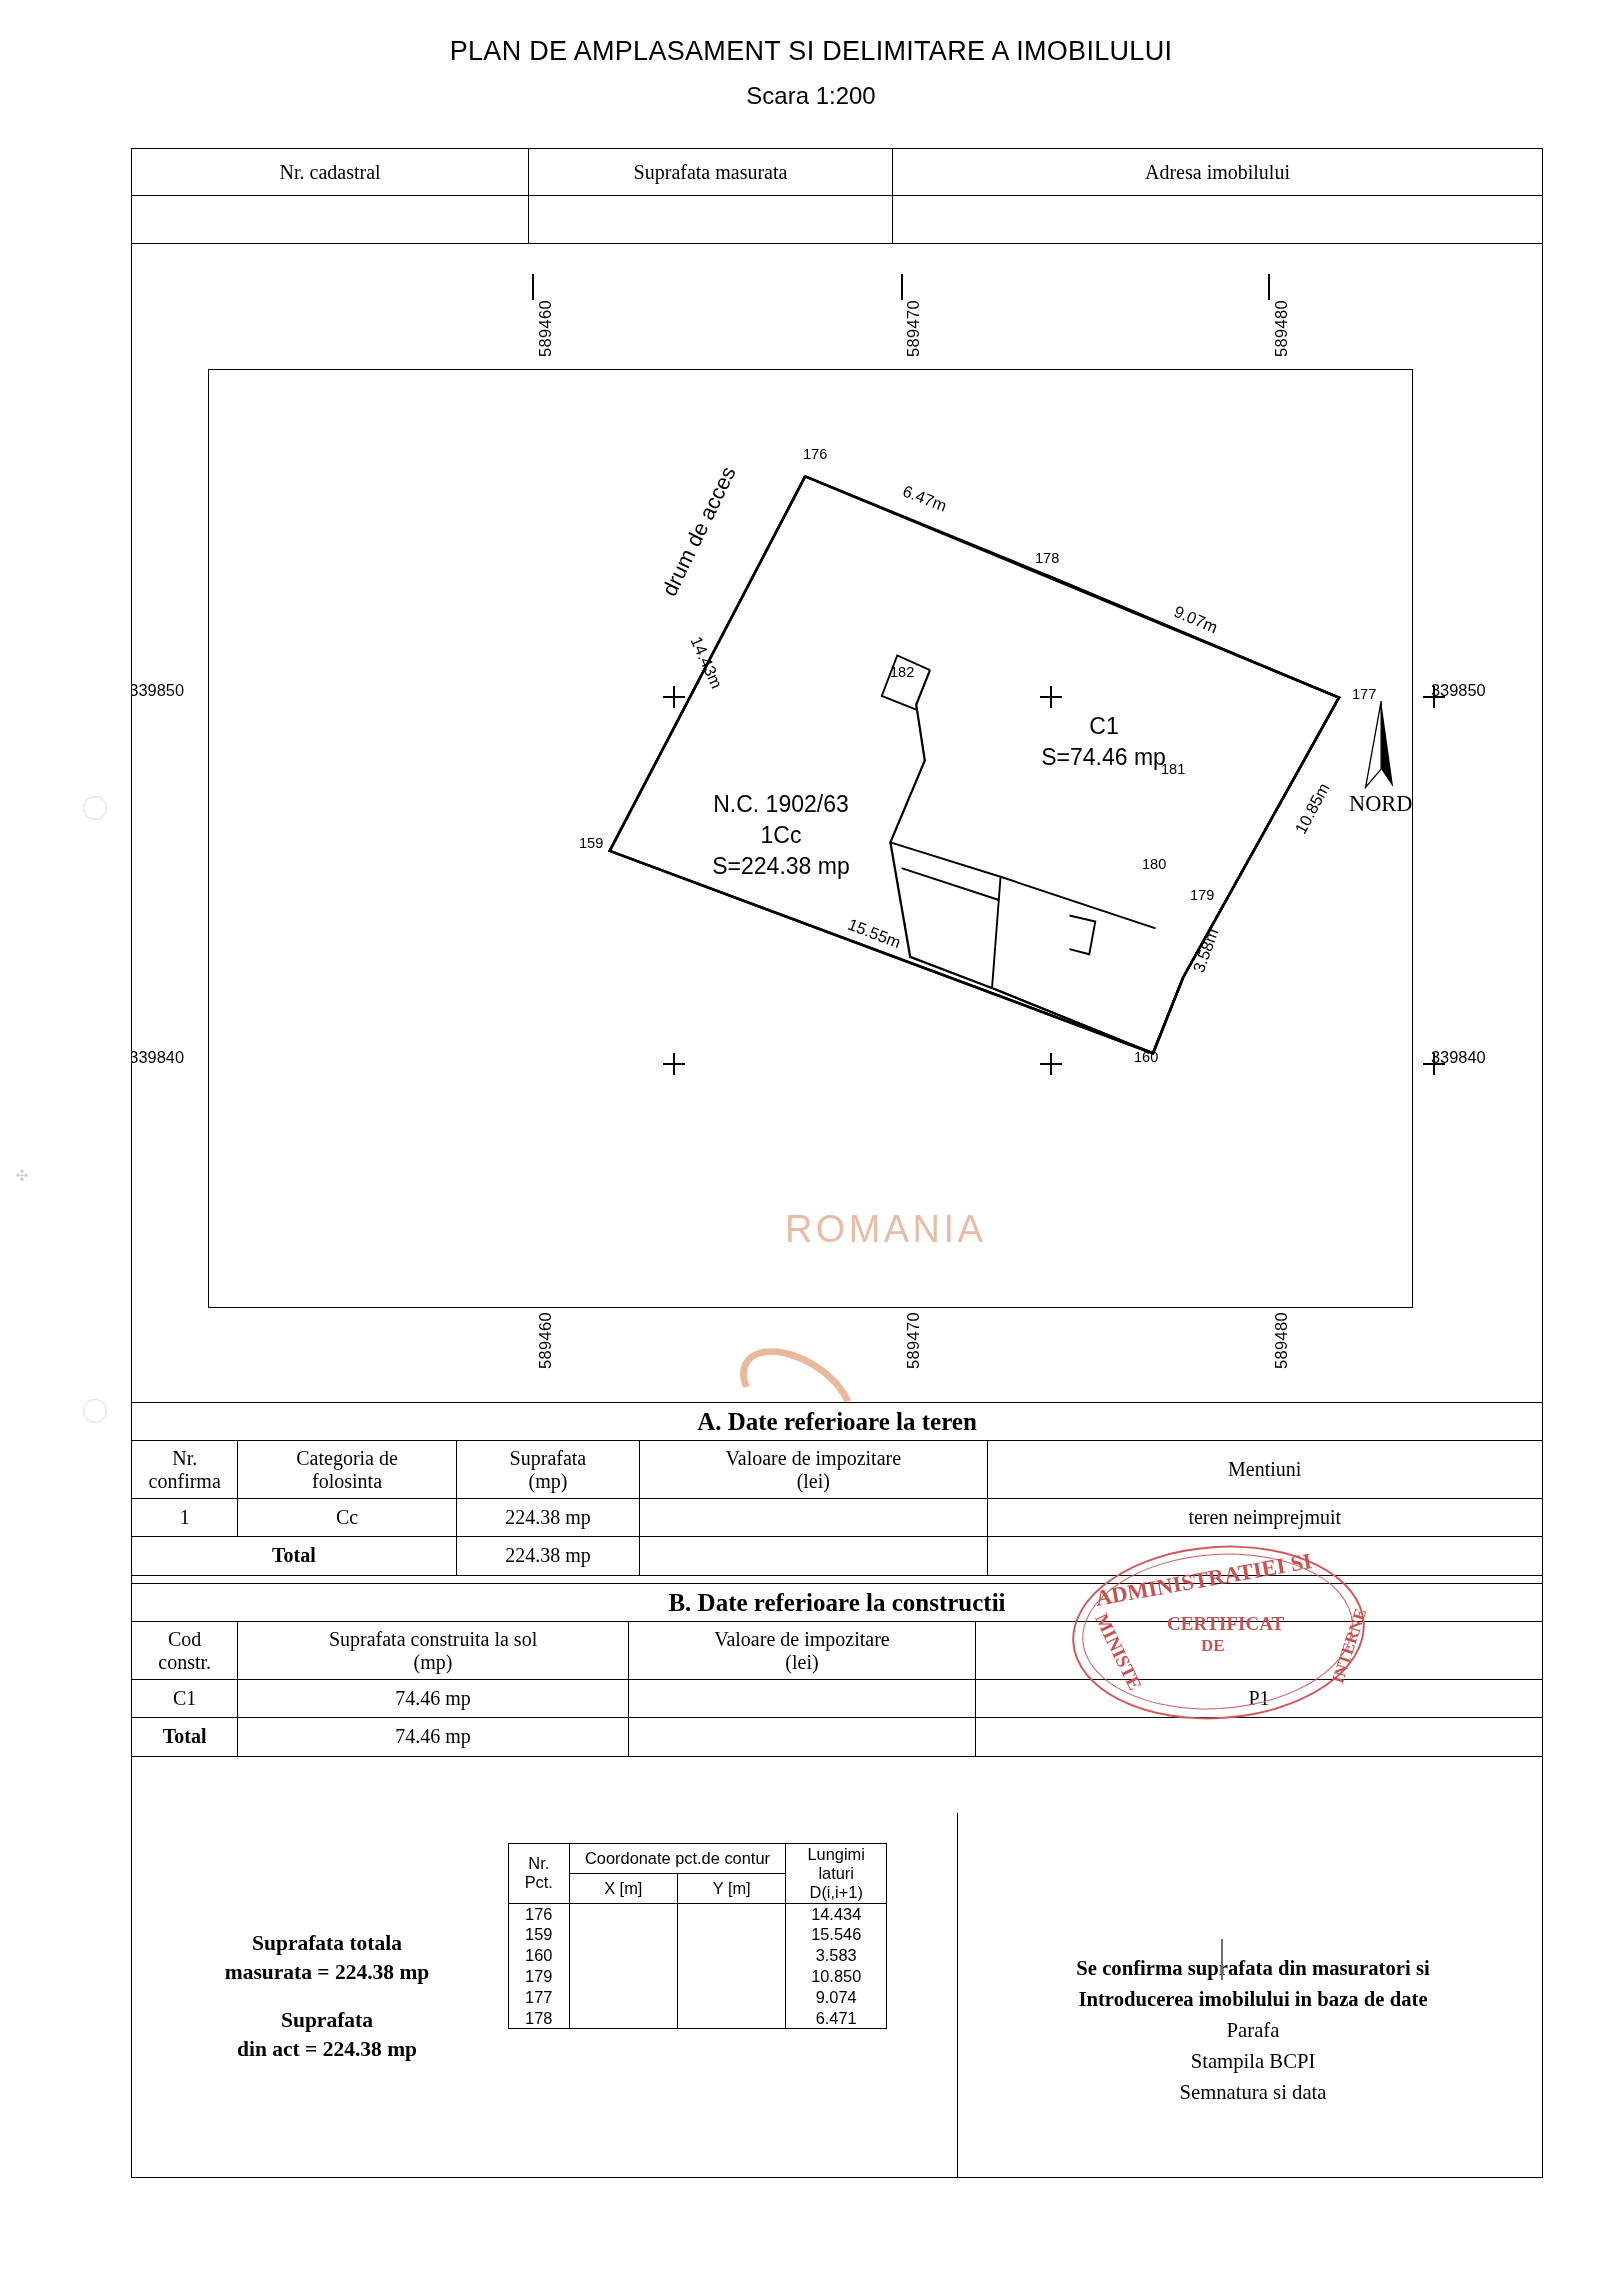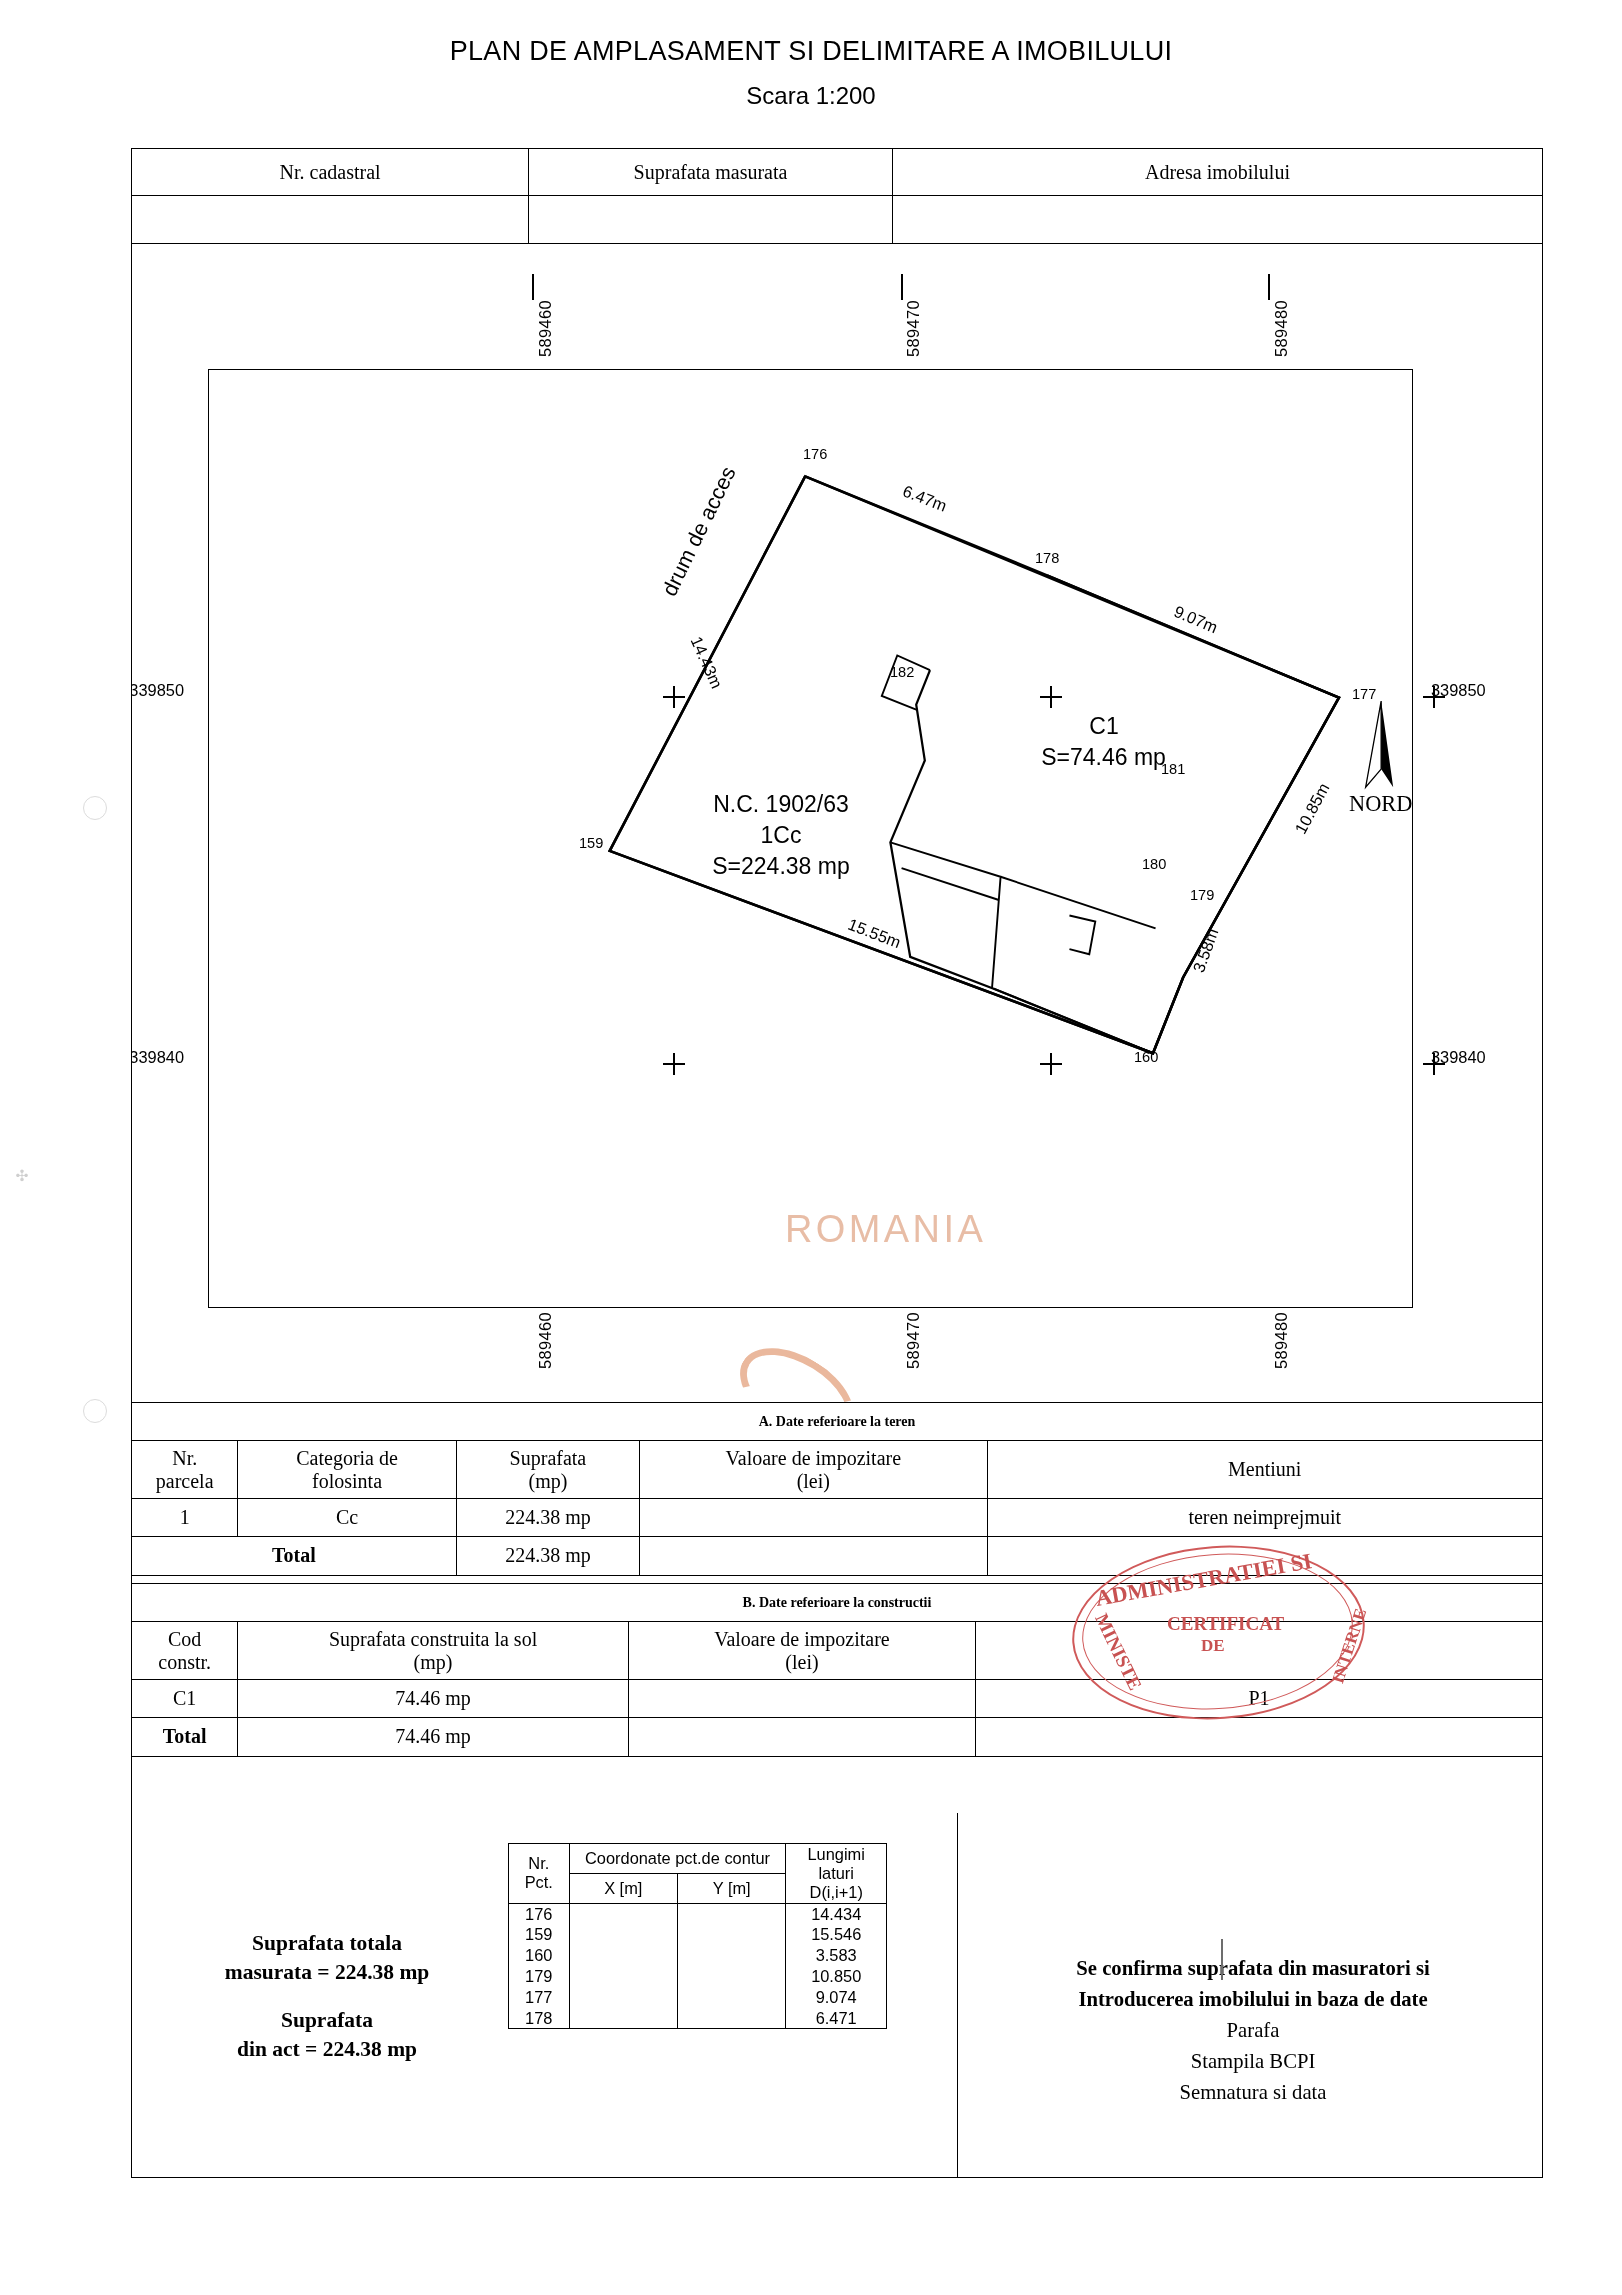--- a/index.html
+++ b/index.html
@@ -164,21 +164,21 @@
     font-size: 20px;
   }
   .tbl td {
     border: 1.3px solid #000;
     padding: 1.7px 5.2px;
     vertical-align: middle;
   }
   .sec-title {
     text-align: center;
     font-weight: bold;
-    font-size: 14px;
+    font-size: 25px;
   }
   .ctr { text-align: center; }
   .bold { font-weight: bold; }
   .coordtbl {
     position: absolute;
     border-collapse: collapse;
     font-family: "Liberation Sans", sans-serif;
     font-size: 16.4px;
   }
   .coordtbl td {
@@ -356,21 +356,21 @@
   </div>
 
   <table class="tbl" style="left:131px; top:1402px; width:1412px;">
     <tbody>
         <tr>
       <td class="sec-title" colspan="5" style="height:34px;">A. Date referioare la teren</td>
     </tr>
     <tr>
       <td class="ctr" style="width:95px; height:53px;">
         <div>Nr.</div>
-        <div>parcela</div>
+        <div>confirma</div>
       </td>
       <td class="ctr" style="width:207px;">
         <div>Categoria de</div>
         <div>folosinta</div>
       </td>
       <td class="ctr" style="width:172px;">
         <div>Suprafata</div>
         <div>(mp)</div>
       </td>
       <td class="ctr" style="width:336px;">

